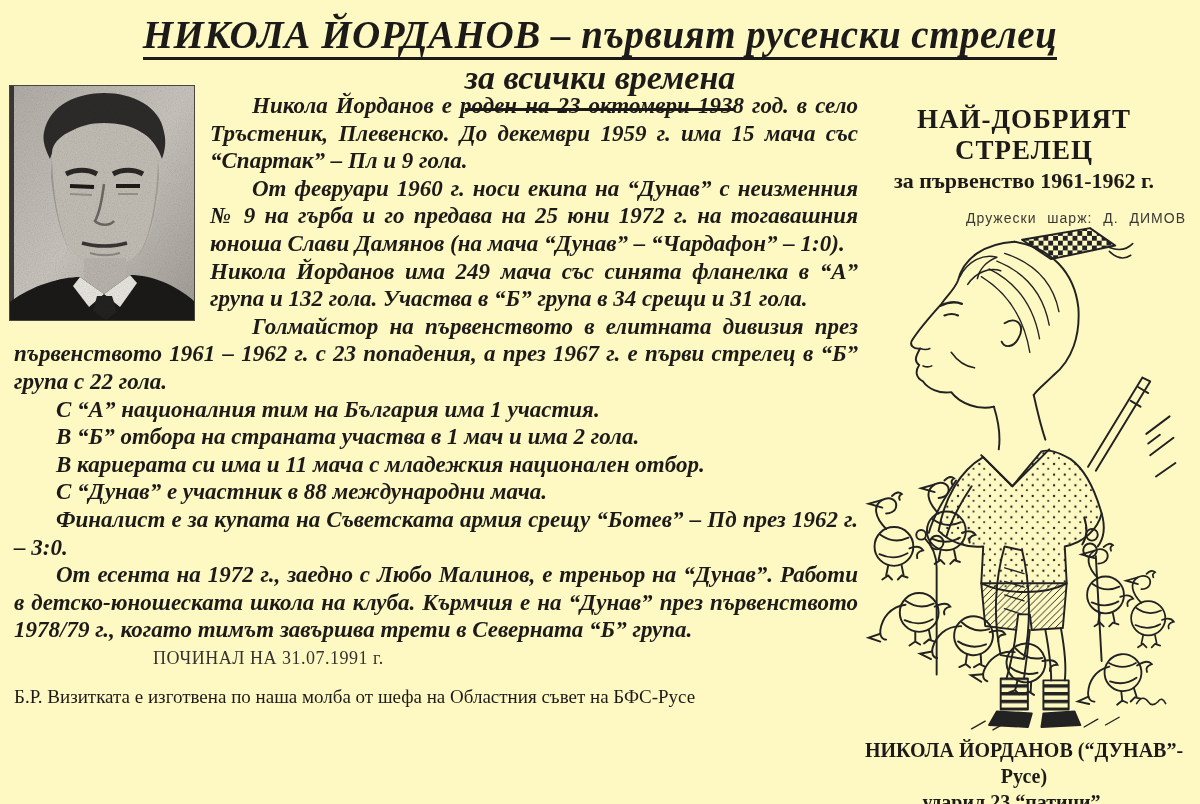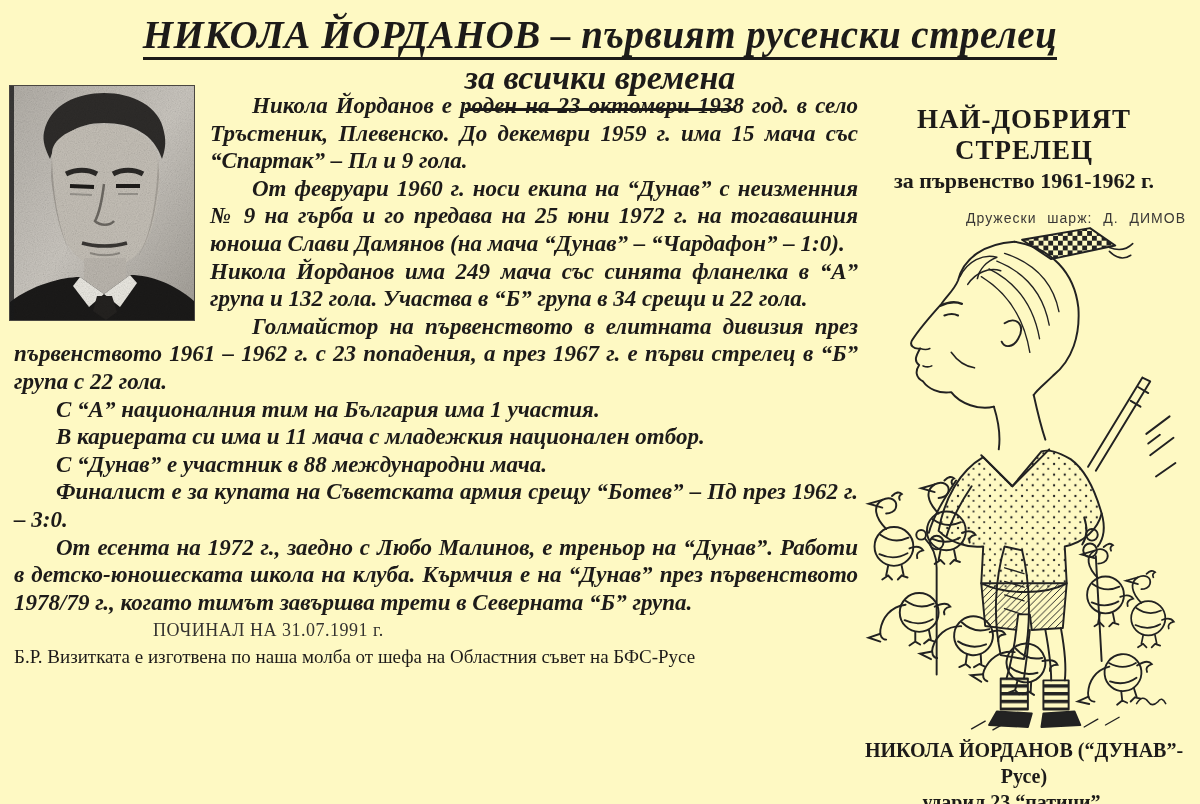--- a/index.html
+++ b/index.html
@@ -23,21 +23,21 @@
     text-align:justify;
   }
   .spacer{float:left;width:196px;height:221px;}
   .bodytext p{margin:0;}
   .bodytext p.ind{text-indent:42px;}
   .footline{margin-top:4px;padding-left:73px;display:flex;align-items:baseline;}
   .futbolist{font-size:24px;white-space:nowrap;}
   .died{font-style:normal;font-weight:normal;font-size:18px;margin-left:66px;
         letter-spacing:.5px;color:#34322f;white-space:nowrap;}
   .note{font-style:normal;font-weight:normal;font-size:19px;line-height:1.3;
-        margin-top:3px;text-align:left;}
+        margin-top:16px;text-align:left;}
   .note2{padding-left:108px;}
   
   .sidebar{position:absolute;left:852px;top:104px;width:344px;text-align:center;}
   .sb-h1{font-weight:bold;font-size:27px;letter-spacing:1px;line-height:1.15;}
   .sb-h2{font-weight:bold;font-size:22px;margin-top:2px;}
   .sb-credit{font-family:"Liberation Sans", sans-serif;font-size:14px;font-weight:normal;
              letter-spacing:1px;word-spacing:6px;text-align:right;padding-right:10px;
              margin-top:16px;color:#3a3836;}
   .caricature{display:block;margin:0 auto;}
   .sb-caption{font-weight:bold;font-size:20px;line-height:1.3;margin-top:6px;}
@@ -88,23 +88,24 @@
     <path d="M87,210 L102,210 L107,226 L96,234 L83,225 Z" fill="#242220"></path>
 
     <rect x="0" y="0" width="4" height="234" fill="#1a1a1a" opacity=".8"></rect>
     <rect width="184" height="234" filter="url(#grain)" opacity=".4" style="mix-blend-mode:multiply"></rect>
   </svg>
 
   <div class="bodytext">
     <div class="spacer"></div>
     <p class="ind">Никола Йорданов е роден на 23 октомври 1938 год. в село Тръстеник, Плевенско. До декември 1959 г. има 15 мача със “Спартак” – Пл  и 9 гола.</p>
     <p class="ind">От февруари 1960 г. носи екипа на “Дунав” с неизменния № 9 на гърба и го предава на 25 юни 1972 г. на тогавашния юноша Слави Дамянов (на мача “Дунав” – “Чардафон” – 1:0).</p>
-    <p>Никола Йорданов има 249 мача със синята фланелка в “А” група и 132 гола. Участва в “Б” група в 34 срещи и 22 гола.</p>
+    <p>Никола Йорданов има 249 мача със синята фланелка в “А” група и 132 гола. Участва в “Б” група в 34 срещи и 31 гола.</p>
     <p class="ind">Голмайстор на първенството в елитната дивизия през първенството 1961 – 1962 г. с 23 попадения, а през 1967 г. е първи стрелец в “Б” група с 22 гола.</p>
     <p class="ind">С “А” националния тим на България има 1 участия.</p>
+    <p class="ind">В “Б” отбора на страната  участва в 1 мач и има 2 гола.</p>
     <p class="ind">В кариерата си има и 11 мача с младежкия национален отбор.</p>
     <p class="ind">С “Дунав” е участник в 88 международни мача.</p>
     <p class="ind">Финалист е за купата на Съветската армия срещу “Ботев” – Пд през 1962 г. – 3:0.</p>
     <p class="ind">От есента на 1972 г., заедно с Любо Малинов, е треньор на “Дунав”. Работи в детско-юношеската школа на клуба. Кърмчия е на “Дунав” през първенството 1978/79 г., когато тимът завършва трети в Северната “Б” група.</p>
     <div class="footline">
       <span class="died">ПОЧИНАЛ НА 31.07.1991 г.</span>
     </div>
     <div class="note">Б.Р. Визитката е изготвена по наша молба от шефа на Областния съвет на БФС-Русе</div>
   </div>
 

